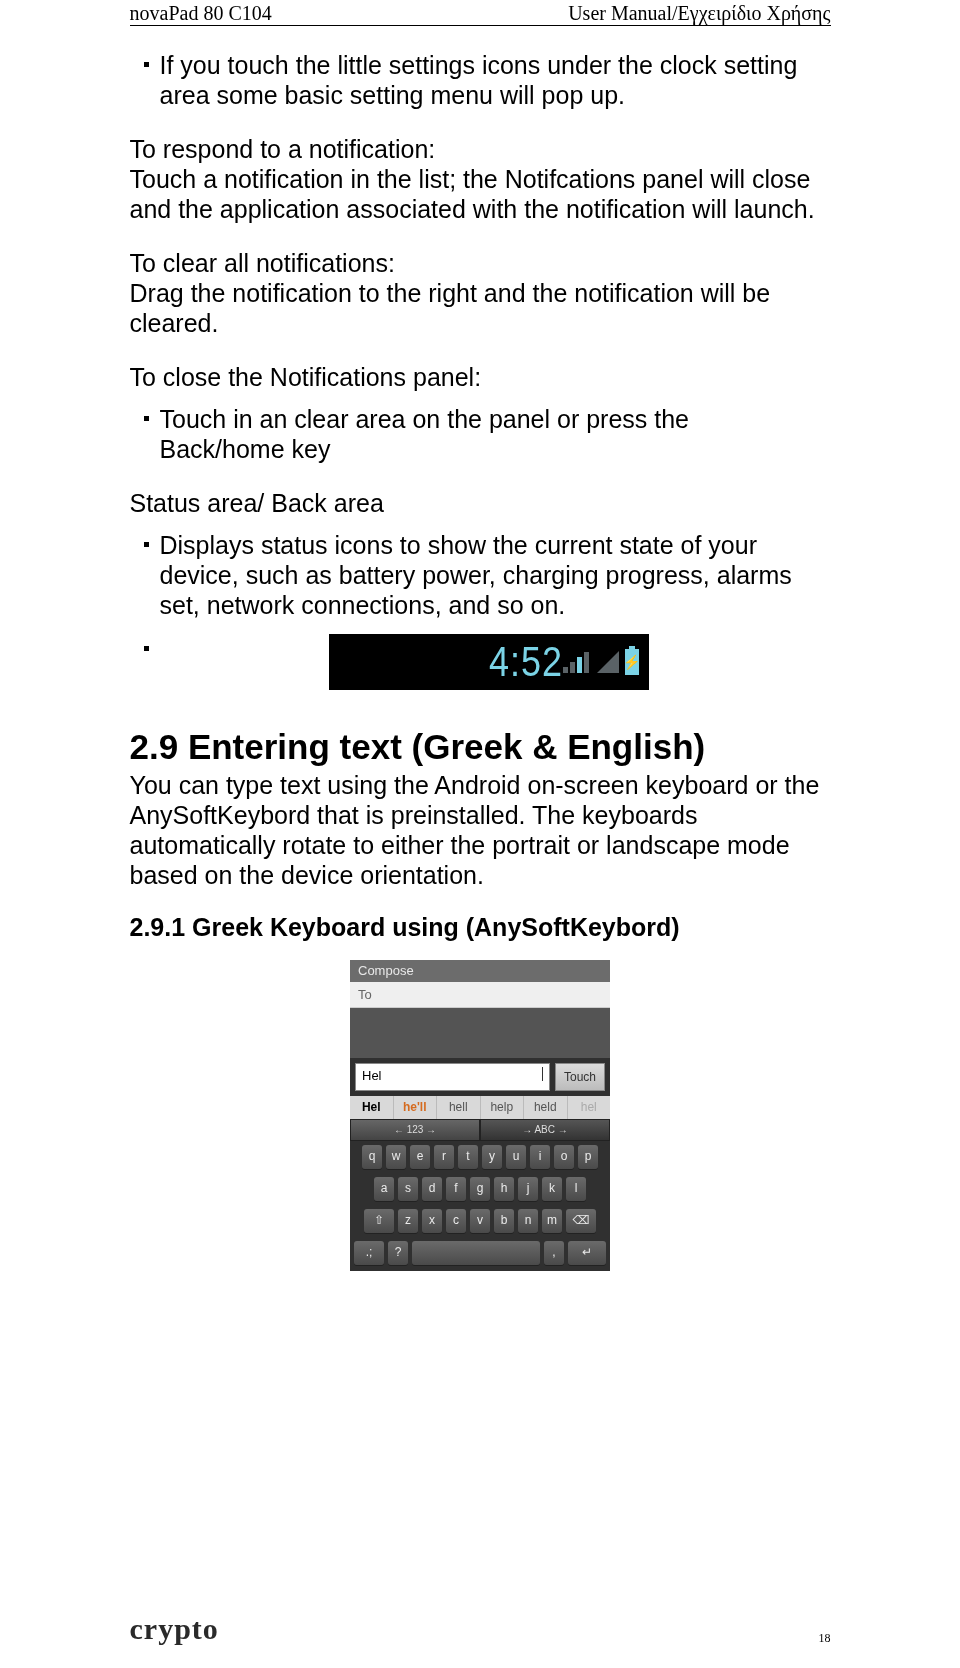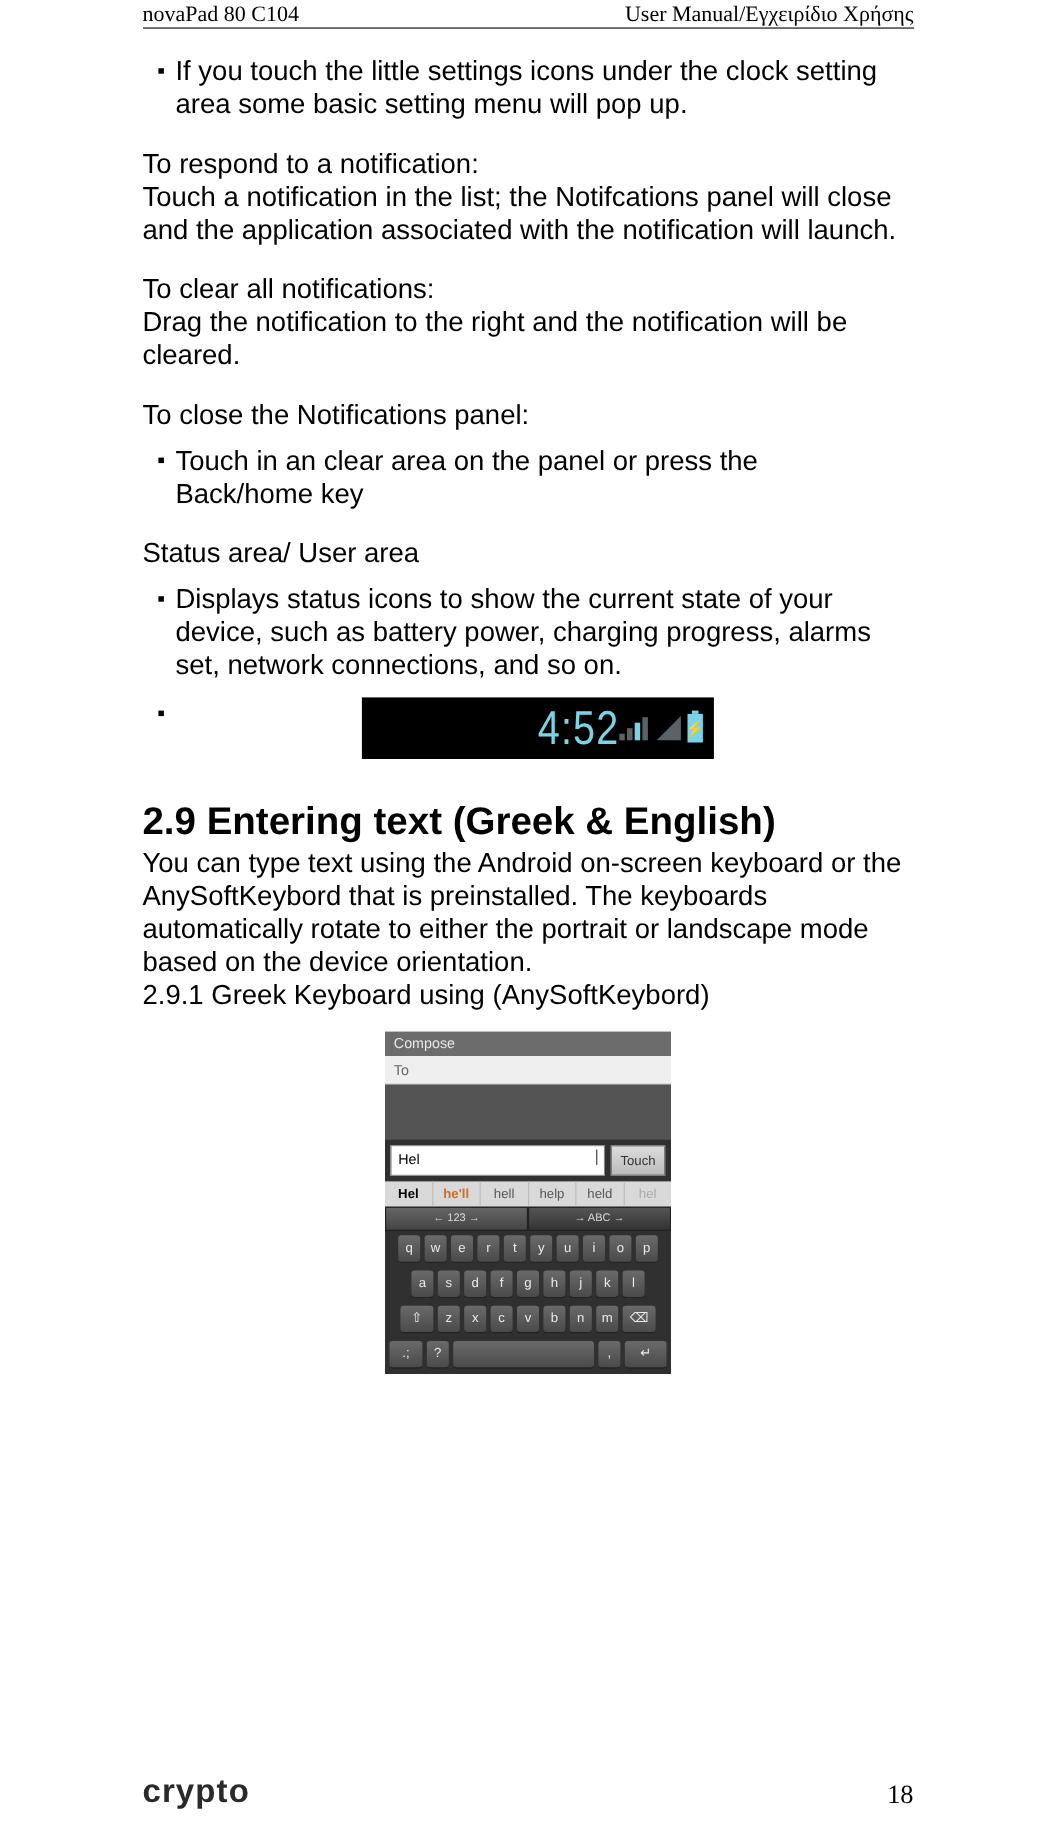--- a/index.html
+++ b/index.html
@@ -40,22 +40,22 @@
   .sugg span:last-child{border-right:none;color:#aaa}
   .tabs{display:flex}
   .tabs div{flex:1;background:linear-gradient(#555,#333);color:#ddd;text-align:center;font-size:10px;padding:4px 0;border:1px solid #222}
   .tabs div:first-child{background:linear-gradient(#666,#444)}
   .krow{display:flex;justify-content:center;background:#303030;padding:2px}
   .key{background:linear-gradient(#6a6a6a,#4a4a4a);color:#eaeaea;width:20px;height:24px;margin:2px;border-radius:3px;display:flex;align-items:center;justify-content:center;font-size:12px;box-shadow:0 1px 0 #222}
   .key.w15{width:30px}
   .key.w2{width:38px}
   .key.sp{flex:1}
   .footer{position:absolute;bottom:22px;left:68px;right:68px;display:flex;justify-content:space-between;align-items:flex-end}
-  .logo{font-family:Liberation Sans, sans-serif;font-size:30px;font-weight:bold;letter-spacing:1px;color:#2a2a2a}
-  .pgnum{font-size:24px;font-family:"Times New Roman",serif}
+  .logo{font-family:Liberation Serif, serif;font-size:30px;font-weight:bold;letter-spacing:1px;color:#2a2a2a}
+  .pgnum{font-size:12px;font-family:"Times New Roman",serif}
 </style>
 </head>
 <body>
 
 <div class="page">
   <div class="hdr">
     <span>novaPad 80 C104</span>
     <span>User Manual/Εγχειρίδιο Χρήσης</span>
   </div>
 
@@ -75,21 +75,21 @@
     </div>
 
     <div class="block">
       <b>To close the Notifications panel:</b>
       <ul class="b">
           <li>Touch in an clear area on the panel or press the Back/home key</li>
         </ul>
     </div>
 
     <div class="block">
-      <b>Status area/ User area</b>
+      <b>Status area/ Back area</b>
       <ul class="b">
         <li>Displays status icons to show the current state of your device, such as battery power, charging progress, alarms set, network connections, and so on.</li>
         <li>
           <div class="statusbar">
             <span class="clock">4:52</span>
             <div class="icons">
               <div class="wifi">
                   <span class="b1"></span>
                   <span class="b2"></span>
                   <span class="b3"></span>
@@ -101,21 +101,21 @@
                 </div>
             </div>
           </div>
         </li>
       </ul>
     </div>
 
     <div class="h2">2.9 Entering text (Greek &amp; English)</div>
     <div style="margin-top:2px">You can type text using the Android on-screen keyboard or the AnySoftKeybord that is preinstalled. The keyboards automatically rotate to either the portrait or landscape mode based on the device orientation.</div>
 
-    <div style="font-weight:normal;font-size:25px">2.9.1 Greek Keyboard using (AnySoftKeybord)</div>
+    <div style="font-weight:bold;margin-top:22px;font-size:25px">2.9.1 Greek Keyboard using (AnySoftKeybord)</div>
 
     <div class="phone">
       <div class="phbar">Compose</div>
       <div class="phto">To</div>
       <div class="midstrip"></div>
       <div class="phrow">
         <div class="phin">Hel</div>
         <div class="send">Touch</div>
       </div>
       <div class="sugg">

